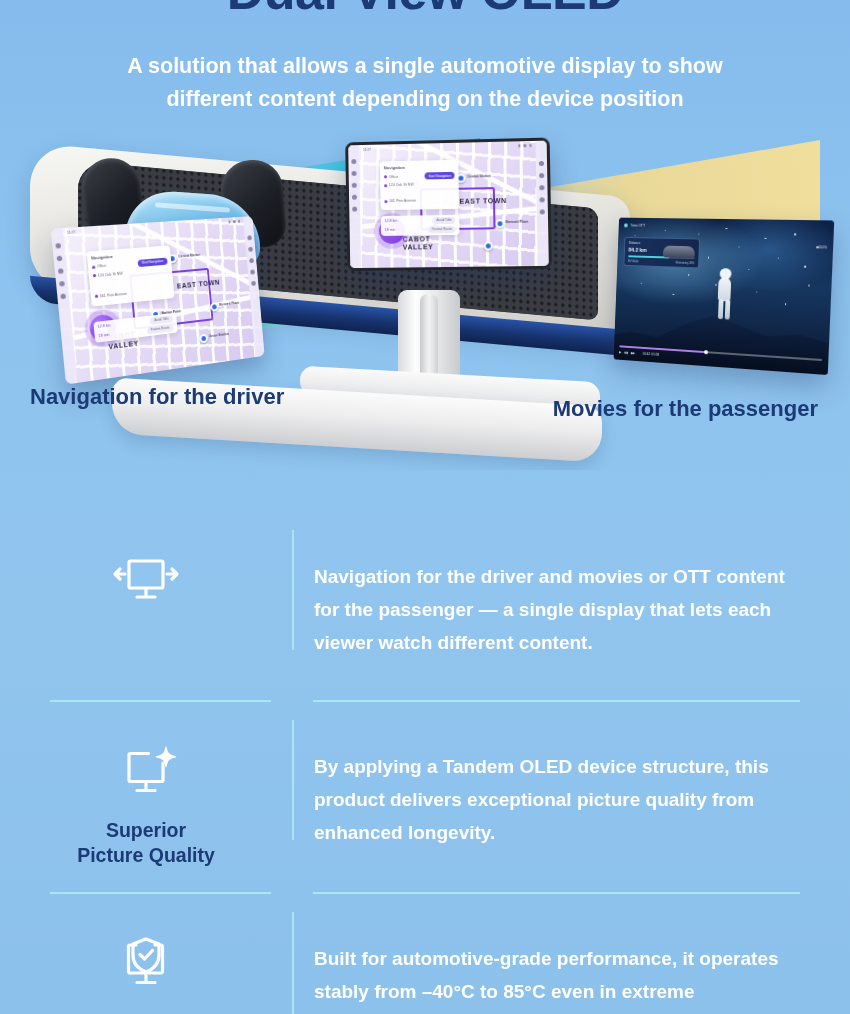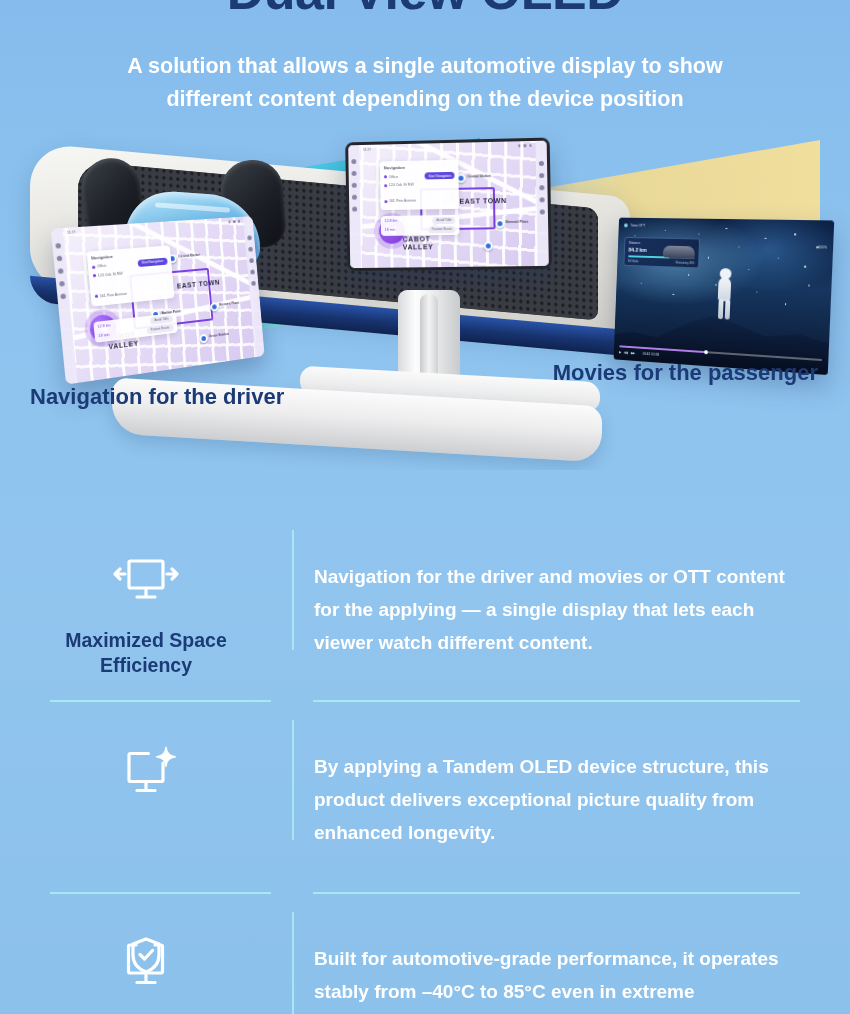--- a/index.html
+++ b/index.html
@@ -364,21 +364,21 @@
   .mc-row { display: flex; align-items: center; gap: 3px; margin-top: 3px; font-size: 3px; color: #dbe8f7; }
 
   .hero-caption {
     position: absolute;
     font-size: 22px;
     font-weight: 700;
     color: #1b3a76;
     white-space: nowrap;
   }
   #caption-left  { left: 30px;  top: 384px; }
-  #caption-right { right: 32px; top: 360px; text-align: center; }
+  #caption-right { right: 32px; top: 396px; text-align: center; }
 
   
   .features {
     position: absolute;
     left: 0; top: 512px;
     width: 850px;
   }
   .feature-row {
     position: relative;
     display: flex;
@@ -688,41 +688,41 @@
     <div class="feature-left">
       <div class="feature-icon">
         <svg width="76" height="56" viewBox="0 0 76 56" fill="none" stroke="#ffffff" stroke-width="3.2" stroke-linecap="round" stroke-linejoin="round">
           <rect x="21" y="4" width="34" height="27" rx="1.5"></rect>
           <path d="M38 31 v7"></path>
           <path d="M29 40 h18"></path>
           <path d="M17 17 h-9 M12 12 l-5 5 5 5"></path>
           <path d="M59 17 h9 M64 12 l5 5 -5 5"></path>
         </svg>
       </div>
-      <div class="feature-title">Maximized Space
-Efficiency</div>
     </div>
     <div class="feature-right">
-      <p class="feature-body">Navigation for the driver and movies or OTT content for the applying — a single display that lets each viewer watch different content.</p>
+      <p class="feature-body">Navigation for the driver and movies or OTT content for the passenger — a single display that lets each viewer watch different content.</p>
     </div>
     <div class="h-divider-left"></div>
     <div class="h-divider-right"></div>
   </div>
 
   <div class="feature-row" id="feature-row-1">
     <div class="v-divider"></div>
     <div class="feature-left">
       <div class="feature-icon">
         <svg width="76" height="60" viewBox="0 0 76 60" fill="none" stroke="#ffffff" stroke-width="3.2" stroke-linecap="round" stroke-linejoin="round">
           <path d="M55 18 v17 a1.5 1.5 0 0 1 -1.5 1.5 h-31 a1.5 1.5 0 0 1 -1.5 -1.5 v-25 a1.5 1.5 0 0 1 1.5 -1.5 h18"></path>
           <path d="M38 36.5 v7"></path>
           <path d="M29 45.5 h18"></path>
           <path d="M58 2 c1.2 6.6 3.2 8.6 9.6 9.8 -6.4 1.2 -8.4 3.2 -9.6 9.8 -1.2 -6.6 -3.2 -8.6 -9.6 -9.8 6.4 -1.2 8.4 -3.2 9.6 -9.8 z" fill="#ffffff" stroke-width="1.2"></path>
         </svg>
       </div>
+      <div class="feature-title">Superior
+Picture Quality</div>
     </div>
     <div class="feature-right">
       <p class="feature-body">By applying a Tandem OLED device structure, this product delivers exceptional picture quality from enhanced longevity.</p>
     </div>
     <div class="h-divider-left"></div>
     <div class="h-divider-right"></div>
   </div>
 
   <div class="feature-row" id="feature-row-2">
     <div class="v-divider"></div>

